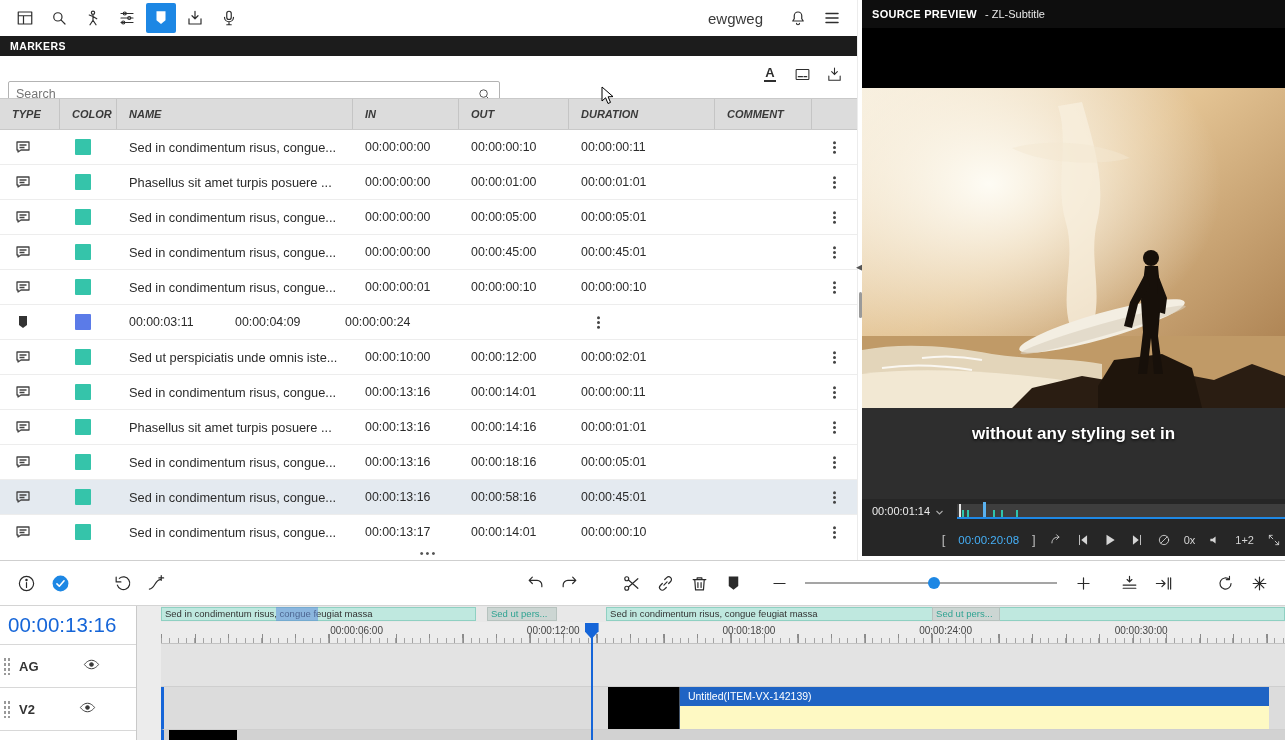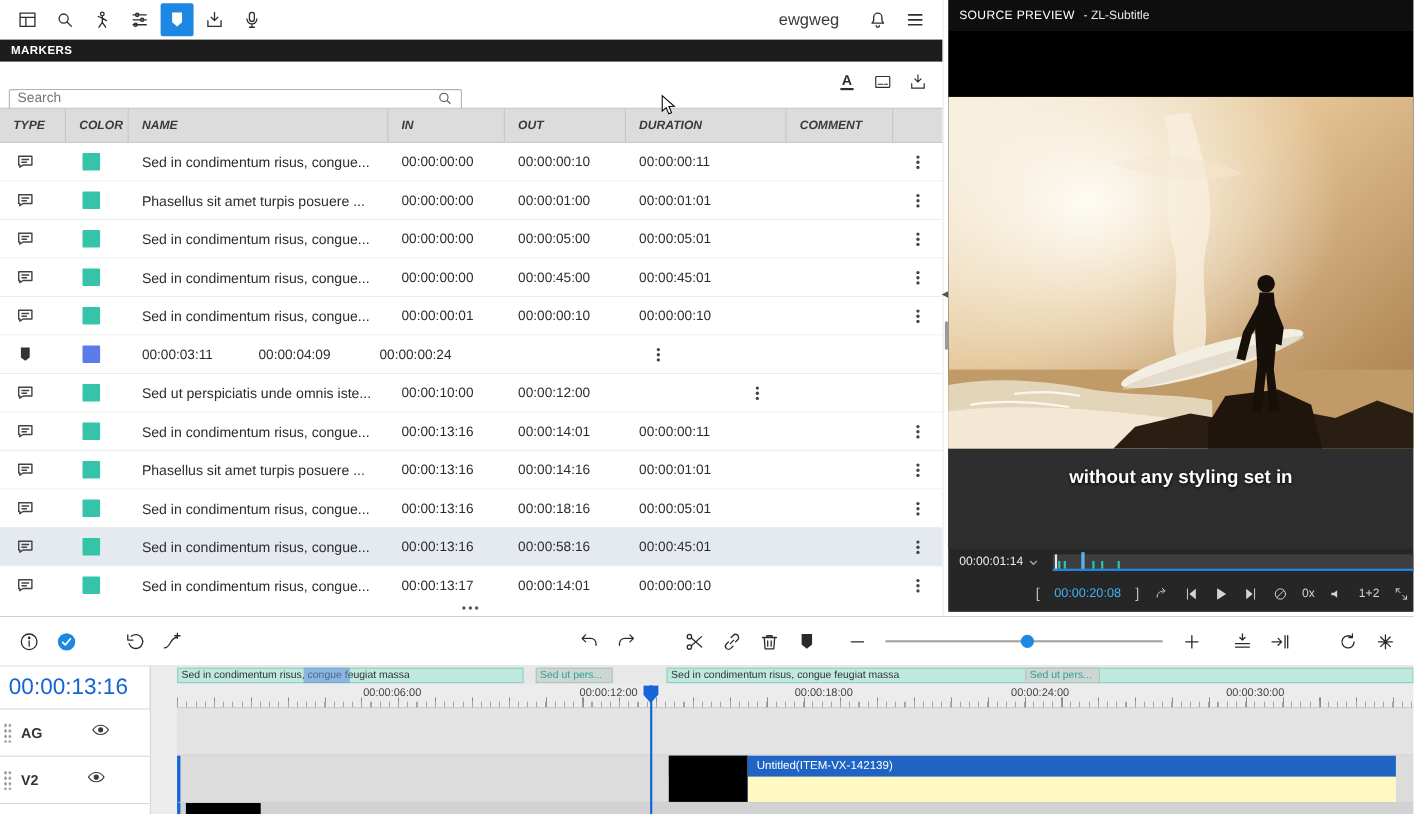--- a/index.html
+++ b/index.html
@@ -16,21 +16,21 @@
   .tbtn.active { background:#1d87e4; border-radius:2px; }
   .tbtn.active svg { stroke:#fff; }
   .tbtn.active svg path.fillme { fill:#fff; stroke:none; }
   .tb-spacer { flex:1; }
   .user-label { font-size:15px; color:#3a3a3a; margin-right:16px; }
 
   .markers-bar { height:20px; background:#1c1c1c; color:#fff; font-size:10.5px; font-weight:bold;
     letter-spacing:.4px; display:flex; align-items:center; padding-left:10px; }
 
   .search-row { height:36px; display:flex; align-items:center; padding:0 8px; }
-  .search-box { width:412px; height:27px; border:1px solid #b3b3b3; border-radius:2px; display:flex; align-items:flex-start; padding:0 7px; background:#fff;margin-top:40px; }
+  .search-box { width:492px; height:27px; border:1px solid #b3b3b3; border-radius:2px; display:flex; align-items:center; padding:0 7px; background:#fff;margin-top:40px; }
   .search-box input { flex:1; border:none; outline:none; font-size:12.5px; color:#333; font-family:inherit; }
   .search-box svg { width:15px; height:15px; stroke:#555; fill:none; stroke-width:1.6; }
   .search-actions { margin-left:auto; display:flex; gap:10px; align-items:center; padding-right:4px; }
   .sbtn { width:22px; height:22px; display:flex; align-items:center; justify-content:center; cursor:pointer; }
   .sbtn svg { width:17px; height:17px; stroke:#2e2e2e; fill:none; stroke-width:1.5; stroke-linecap:round; }
   .a-icon { font-weight:bold; font-size:13px; color:#2e2e2e; border-bottom:2px solid #2e2e2e; line-height:1.1; padding:0 1px; }
 
   .thead { display:flex; height:32px; background:#dcdcdc; border-top:1px solid #c9c9c9; border-bottom:1px solid #c9c9c9; align-items:stretch; margin-top:6px;font-style:italic; }
   .th { display:flex; align-items:center; padding-left:12px; font-size:11px; font-weight:bold; color:#3a3a3a; border-right:1px solid #c5c5c5; cursor:pointer; }
   .col-type{width:60px} .col-color{width:57px} .col-name{width:236px} .col-in{width:106px}
@@ -56,21 +56,21 @@
 
   
   .divider { width:5px; background:#fff; position:relative; border-left:1px solid #ececec; }
   .collapse-chevron { position:absolute; top:262px; left:-2px; font-size:9px; color:#555; cursor:pointer; }
   .divider-scroll { position:absolute; top:292px; left:1px; width:3px; height:26px; background:#9a9a9a; border-radius:2px; }
 
   
   .right-panel { width:423px; background:#fff; }
   .preview { height:556px; background:#262626; display:flex; flex-direction:column; }
   .preview-header { height:28px; background:#0e0e0e; color:#fff; display:flex; align-items:center; padding-left:10px; gap:8px; font-size:11px; }
-  .preview-title { font-weight:normal; letter-spacing:.3px; }
+  .preview-title { font-weight:bold; letter-spacing:.3px; }
   .preview-clipname { color:#e8e8e8; }
   .preview-black { height:60px; background:#000; }
   .preview-video { height:320px; background:#000; position:relative; }
   .caption-area { flex:1; background:#2e2e2e; position:relative; }
   .caption { position:absolute; top:16px; left:0; right:0; text-align:center; color:#fff; font-weight:bold; font-size:17px; text-shadow:0 1px 3px rgba(0,0,0,.9); }
   .scrub-row { height:24px; background:#262626; display:flex; align-items:center; padding-left:10px; gap:5px; }
   .scrub-time { color:#ececec; font-size:11px; }
   .scrub-chev svg { width:9px; height:7px; stroke:#aaa; fill:none; stroke-width:1.5; }
   .scrub-track { flex:1; height:15px; background:#3e3e3e; position:relative; margin-left:8px; cursor:pointer; }
   .scrub-track::after { content:""; position:absolute; left:0; right:0; bottom:0; height:2px; background:#1e88e5; }
@@ -382,20 +382,21 @@
                 <path d="M2 3h12v8H6l-3 2v-2H2z M4.5 6h7 M4.5 8.5h5"></path>
               </svg>
 
           </div>
           <div class="c c-color col-color">
               <span class="chip" style="background: rgb(53, 196, 170);"></span>
             </div>
           <div class="c c-name col-name">Sed ut perspiciatis unde omnis iste...</div>
           <div class="c col-in">00:00:10:00</div>
           <div class="c col-out">00:00:12:00</div>
+          <div class="c col-dur">00:00:02:01</div>
           <div class="c col-comment"></div>
           <div class="c c-menu col-menu">
               <svg viewBox="0 0 16 16">
                 <circle cx="8" cy="3" r="1.6"></circle>
                 <circle cx="8" cy="8" r="1.6"></circle>
                 <circle cx="8" cy="13" r="1.6"></circle>
               </svg>
             </div>
         </div>
 

